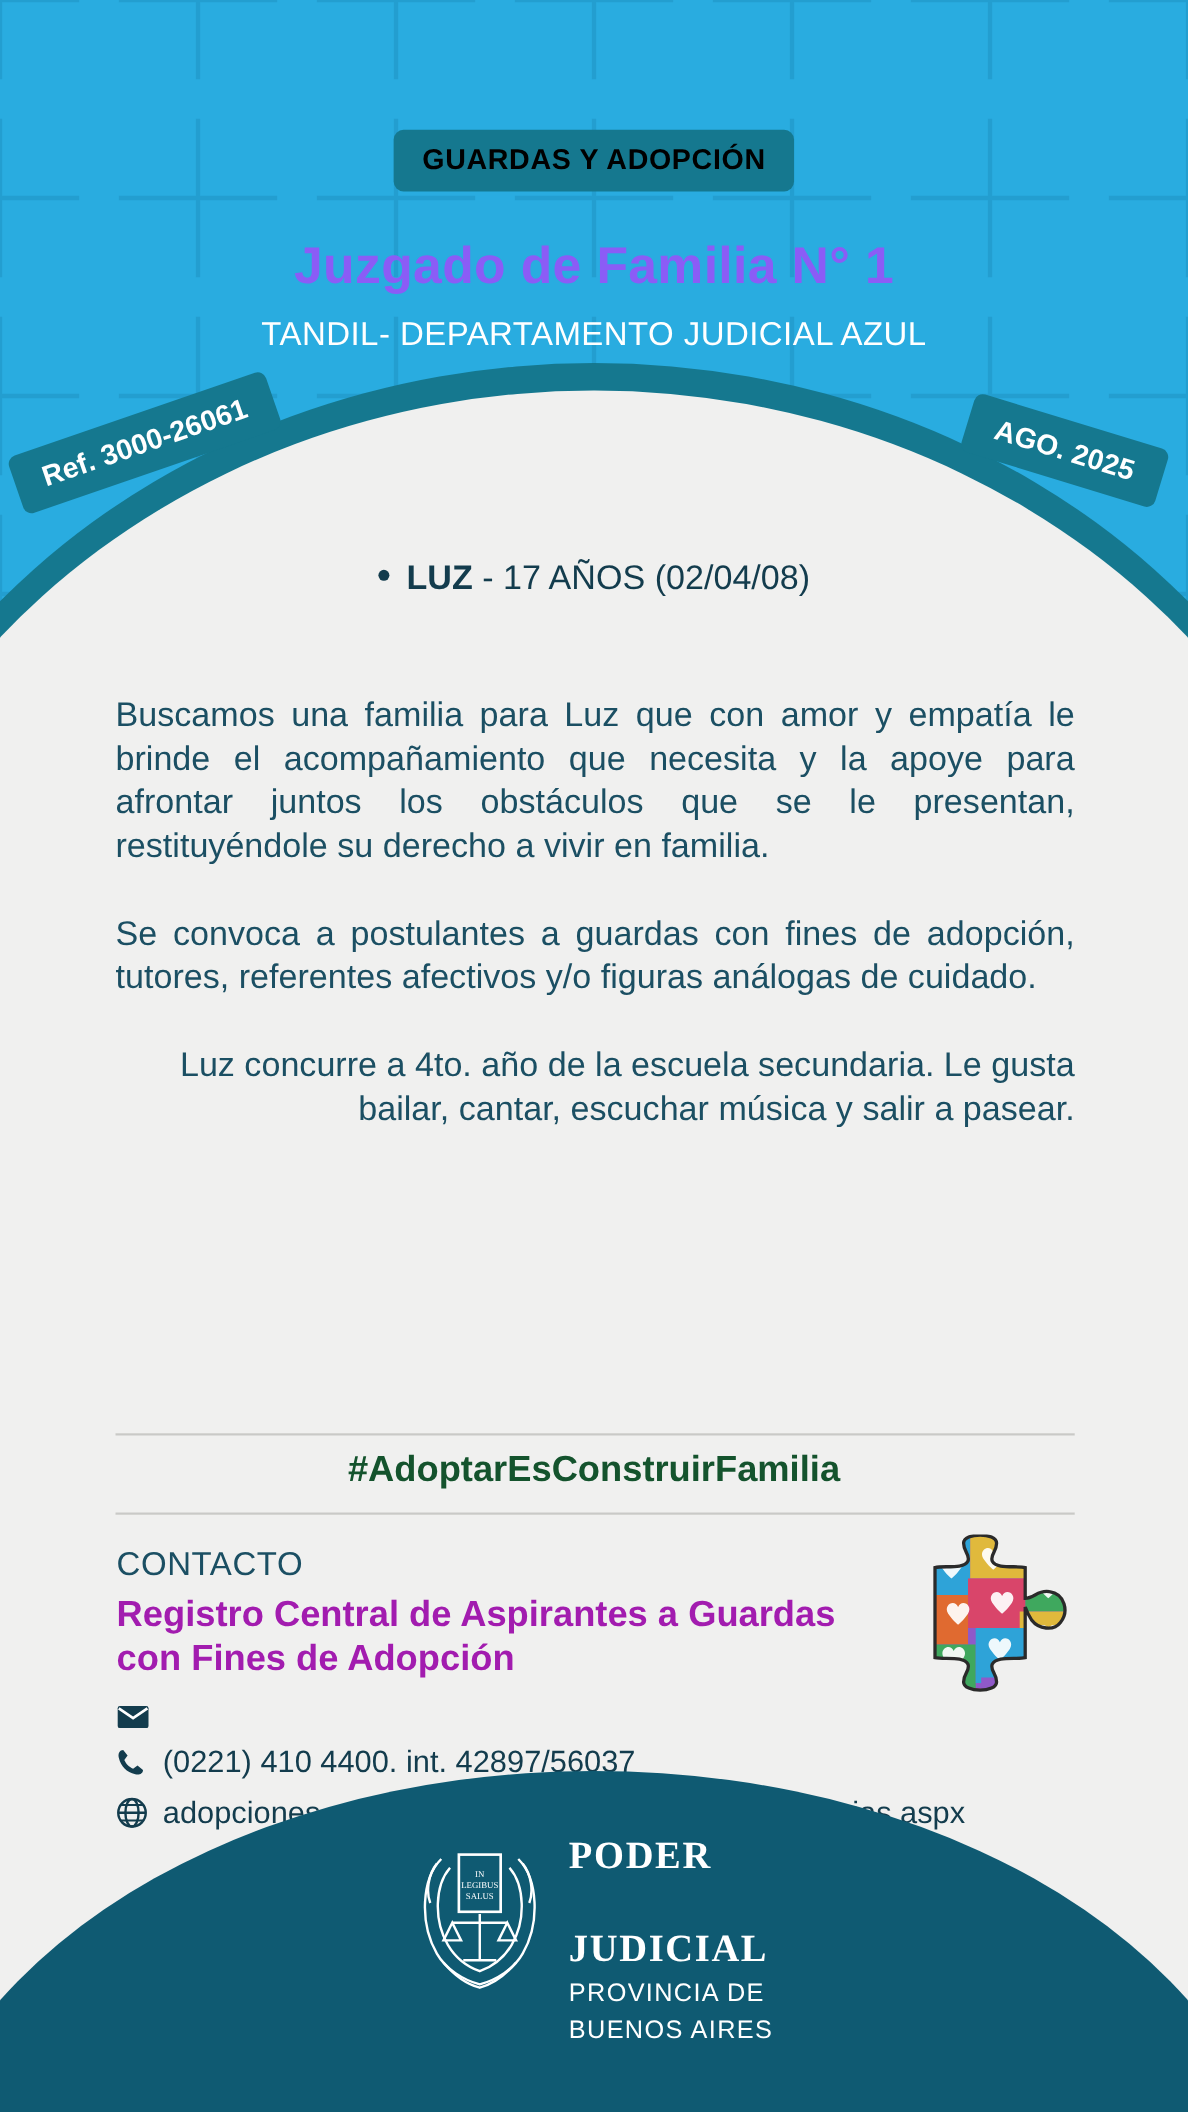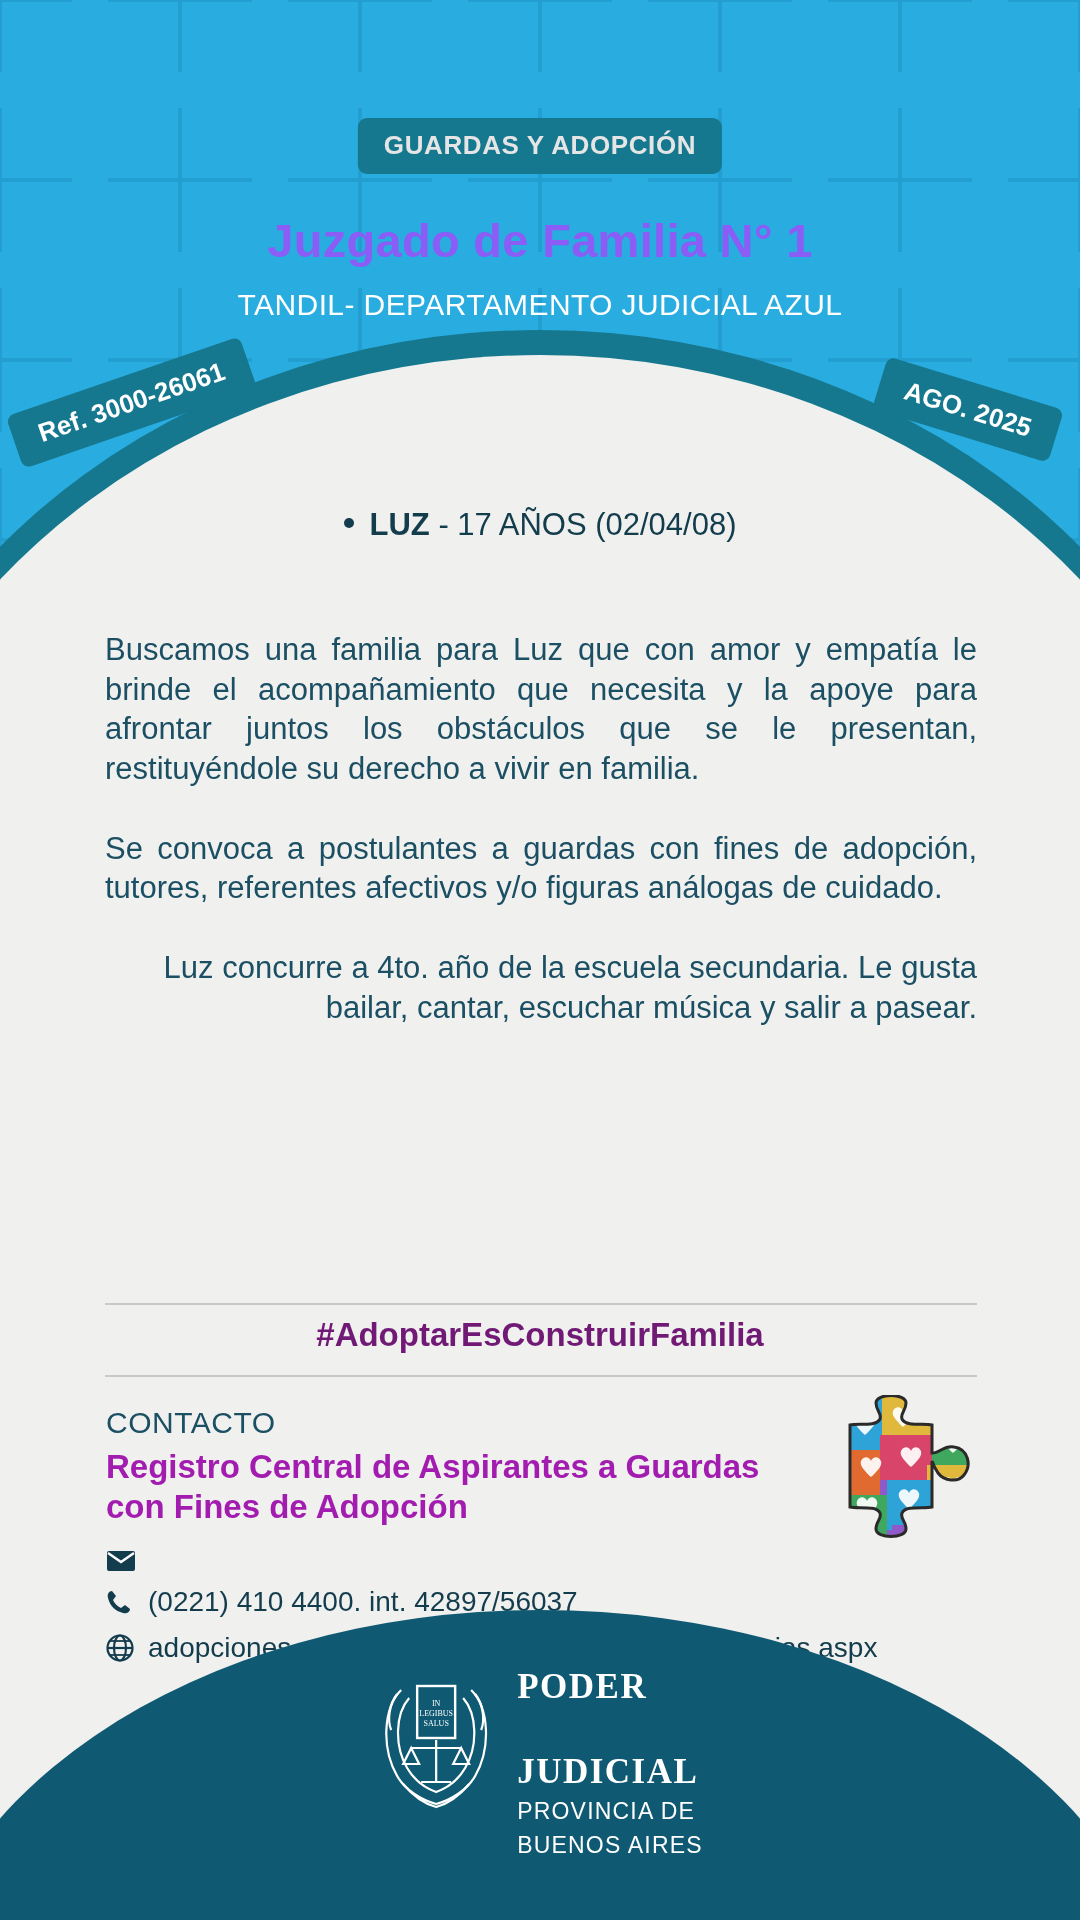--- a/index.html
+++ b/index.html
@@ -60,21 +60,21 @@
     background: #f0f0ef;
   }
 
   
   .badge {
     position: absolute;
     top: 118px;
     left: 50%;
     transform: translateX(-50%);
     background: #15788f;
-    color: #e5e5e5;
+    color: #000000;
     font-size: 26px;
     font-weight: bold;
     letter-spacing: 0.6px;
     padding: 12px 26px 13px;
     border-radius: 9px;
     white-space: nowrap;
   }
   .court-title {
     position: absolute;
     top: 213px;
@@ -165,21 +165,21 @@
     height: 2px;
     background: #c9c9c7;
   }
   .rule-top { top: 1303px; }
   .rule-bottom { top: 1375px; }
   .hashtag {
     position: absolute;
     top: 1316px;
     width: 1080px;
     text-align: center;
-    color: #701a75;
+    color: #14532d;
     font-size: 33px;
     font-weight: bold;
   }
 
   
   .contact-label {
     position: absolute;
     top: 1406px;
     left: 106px;
     color: #1b4f63;

